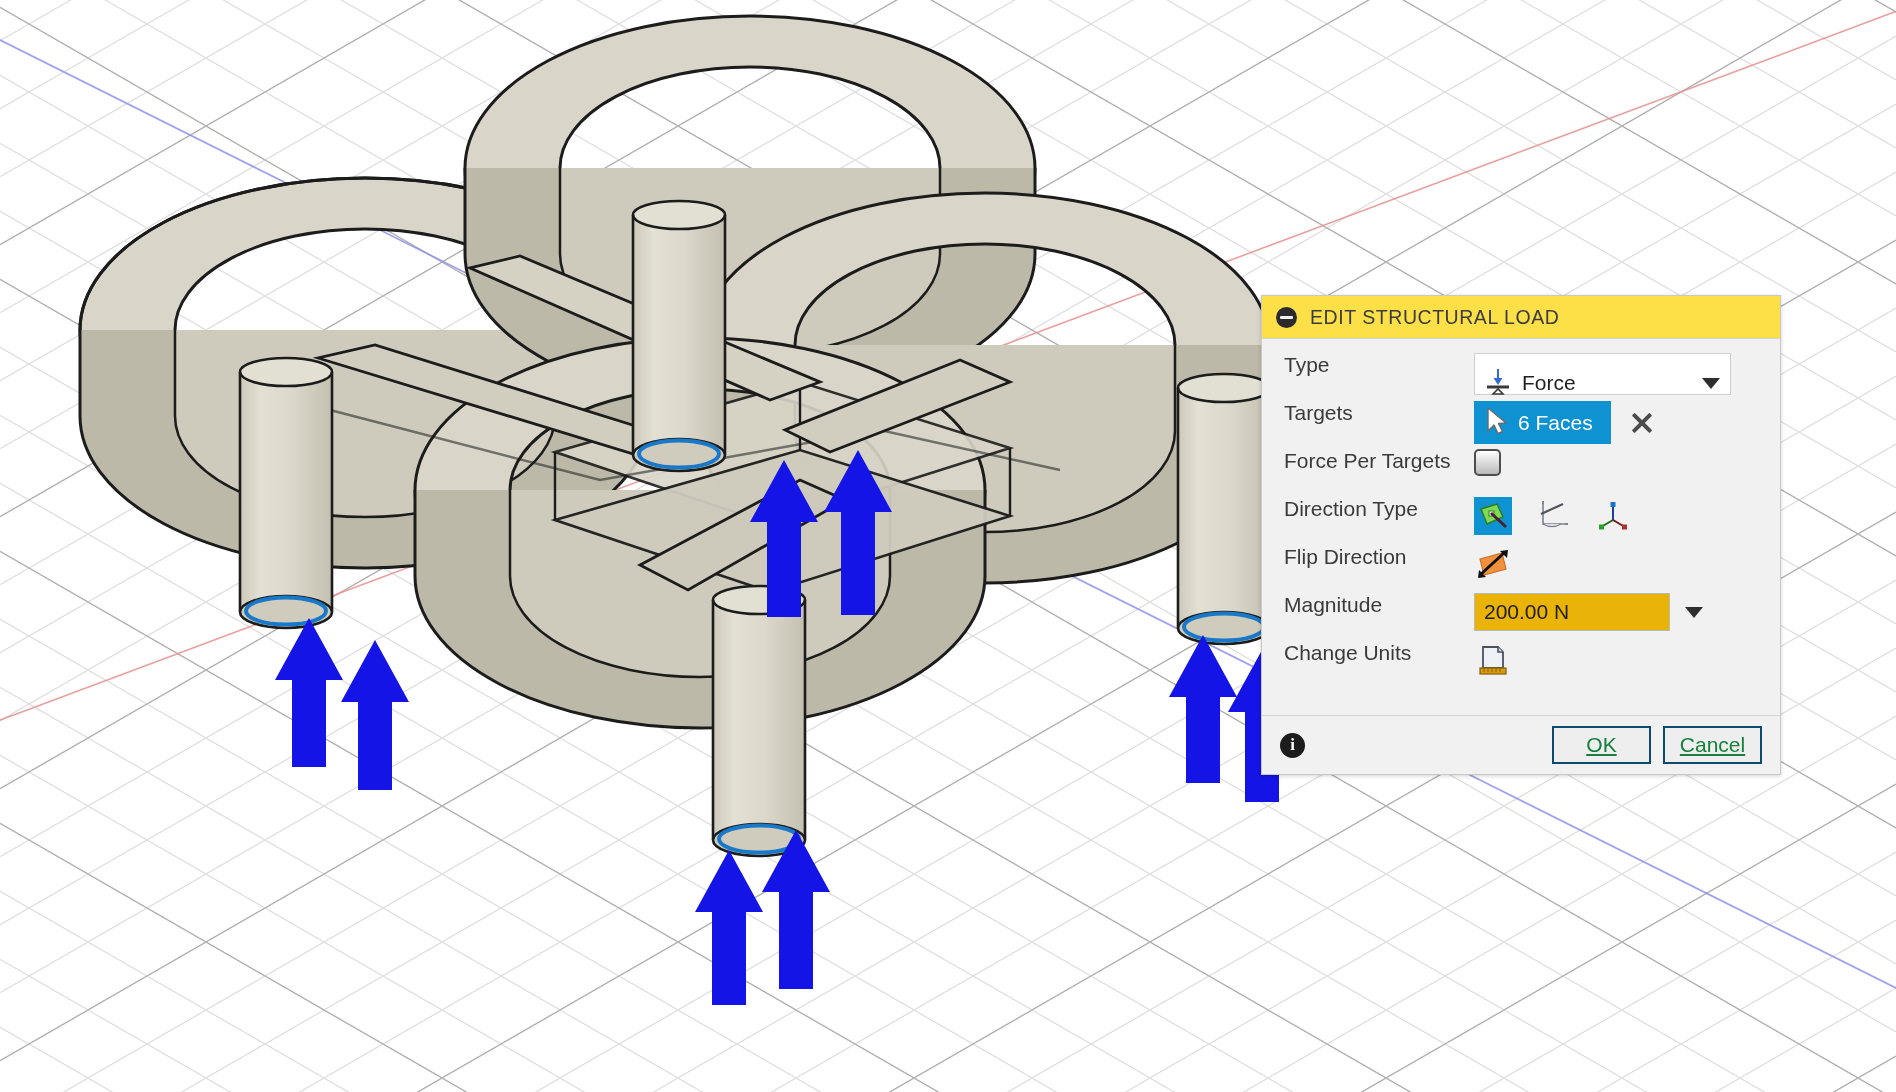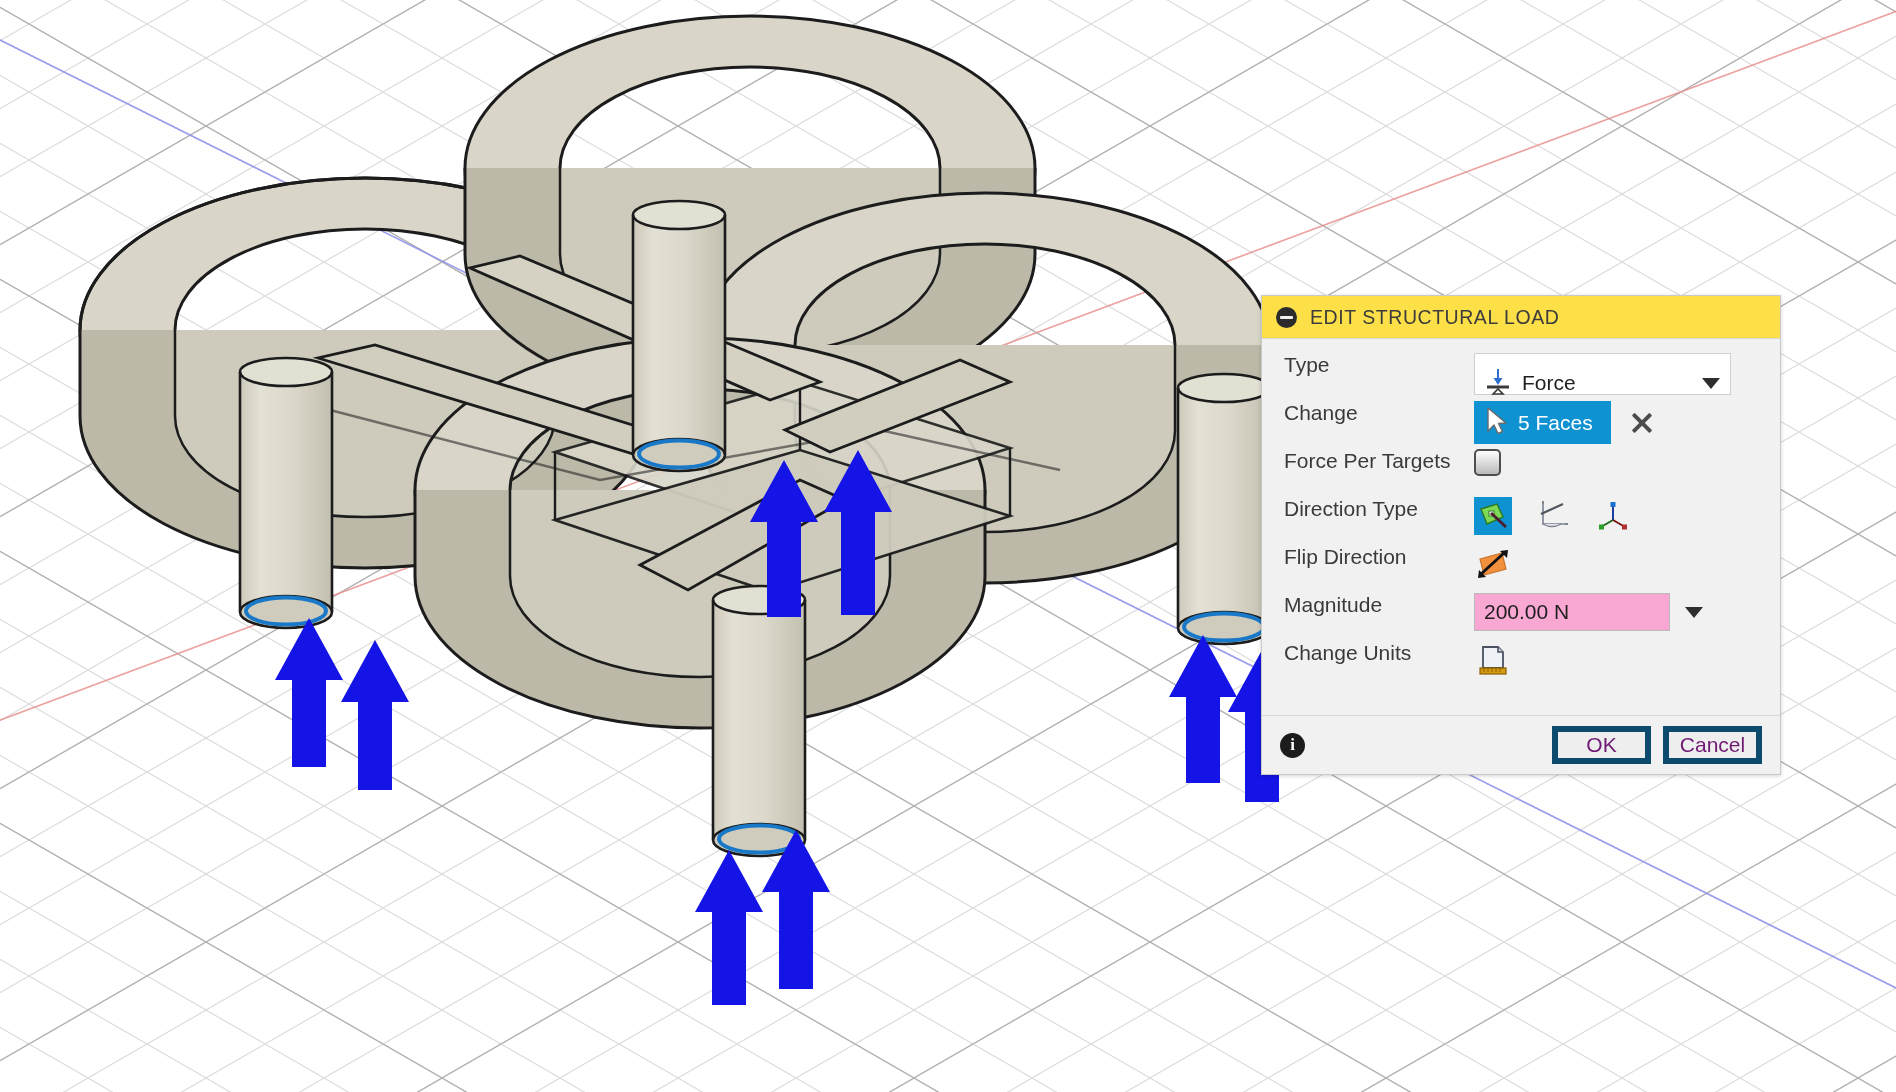--- a/index.html
+++ b/index.html
@@ -61,39 +61,39 @@
     background:linear-gradient(#ffffff,#b9b9b9);
   }
 
   
   .icongrp{display:flex;align-items:center;gap:22px;}
   .icobtn{width:38px;height:38px;display:flex;align-items:center;justify-content:center;}
   .icobtn.sel{background:#0f92d2;}
 
   
   .mag-field{
-    width:196px;height:38px;background:#f9a8d4;border:1px solid #b9b9b9;
+    width:196px;height:38px;background:#eab308;border:1px solid #b9b9b9;
     display:flex;align-items:center;padding:0 9px;box-sizing:border-box;
     font-size:21px;color:#1f1f1f;
   }
   .mag-caret{margin-left:15px;}
 
   
   .dlg-footer{
     height:58px;border-top:1px solid #d6d6d6;background:#f1f1f1;
     display:flex;align-items:center;padding:0 18px;
   }
   .info-ico{width:25px;height:25px;border-radius:50%;background:#1c1c1c;color:#fff;
             font-size:17px;font-weight:bold;display:flex;align-items:center;justify-content:center;
             font-family:"Liberation Serif",serif;}
   .spacer{flex:1 1 auto;}
   .btn{
-    height:38px;min-width:99px;border:6px solid #0c4a6e;background:#eeeeee;
-    display:flex;align-items:center;justify-content:center;font-size:21px;color:#701a75;
-    margin-left:12px;box-sizing:border-box;
+    height:38px;min-width:99px;border:2px solid #0c4a6e;background:#eeeeee;
+    display:flex;align-items:center;justify-content:center;font-size:21px;color:#15803d;
+    margin-left:12px;box-sizing:border-box;text-decoration:underline;
   }
 </style>
 </head>
 <body>
 
 <div id="stage">
 
   <div id="viewport">
     <svg width="1896" height="1092" viewBox="0 0 1896 1092">
       <defs>
@@ -247,29 +247,29 @@
                 <path d="M10 28 L15 23 L20 28 Z" fill="none" stroke="#3a3a3a" stroke-width="1.6"></path>
               </svg>
             </span>
             <span class="txt">Force</span>
             <span class="caret"></span>
           </div>
         </div>
       </div>
 
       <div class="row">
-        <div class="lbl">Change</div>
+        <div class="lbl">Targets</div>
         <div class="ctl">
           <div class="target-btn">
             <span>
               <svg width="30" height="32" viewBox="0 0 30 32">
                 <path d="M6 3 L6 26 L12 20 L16 28.5 L20.5 26.5 L16.5 18.5 L24 18 Z" fill="#ffffff" stroke="#6b6b6b" stroke-width="1.4" stroke-linejoin="round"></path>
               </svg>
             </span>
-            <span class="cnt">5 Faces</span>
+            <span class="cnt">6 Faces</span>
           </div>
           <span class="x-btn"></span>
         </div>
       </div>
 
       <div class="row">
         <div class="lbl">Force Per Targets</div>
         <div class="ctl">
           <span class="cbox"></span>
         </div>

